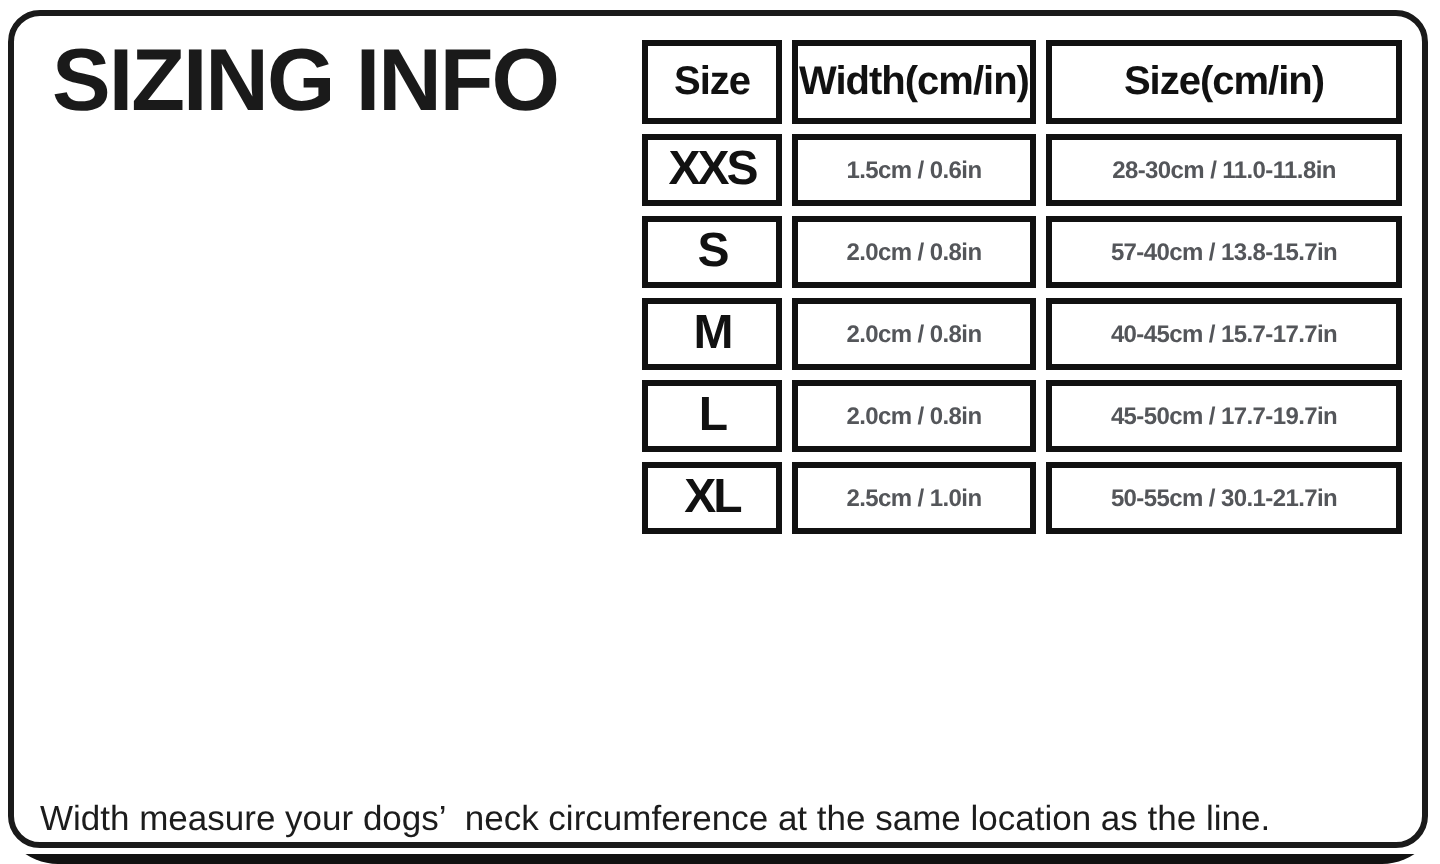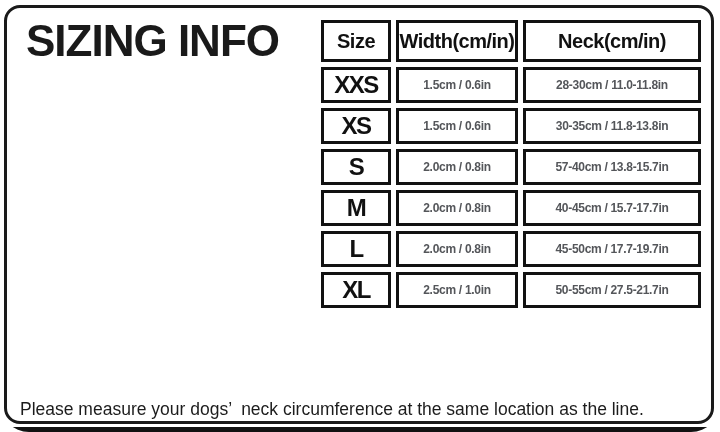--- a/index.html
+++ b/index.html
@@ -47,54 +47,49 @@
   <div class="frame"></div>
 
   <h1 class="title">SIZING INFO</h1>
 
 
   <table class="size-table">
     <thead>
       <tr>
         <th class="col-size">Size</th>
         <th class="col-width">Width(cm/in)</th>
-        <th class="col-neck">Neck(cm/in)</th>
+        <th class="col-neck">Size(cm/in)</th>
       </tr>
     </thead>
     <tbody>
       <tr>
         <td class="size-cell">XXS</td>
         <td class="val-cell">1.5cm / 0.6in</td>
         <td class="val-cell">28-30cm / 11.0-11.8in</td>
-      </tr>
-      <tr>
-        <td class="size-cell">XS</td>
-        <td class="val-cell">1.5cm / 0.6in</td>
-        <td class="val-cell">30-35cm / 11.8-13.8in</td>
       </tr>
       <tr>
         <td class="size-cell">S</td>
         <td class="val-cell">2.0cm / 0.8in</td>
         <td class="val-cell">57-40cm / 13.8-15.7in</td>
       </tr>
       <tr>
         <td class="size-cell">M</td>
         <td class="val-cell">2.0cm / 0.8in</td>
         <td class="val-cell">40-45cm / 15.7-17.7in</td>
       </tr>
       <tr>
         <td class="size-cell">L</td>
         <td class="val-cell">2.0cm / 0.8in</td>
         <td class="val-cell">45-50cm / 17.7-19.7in</td>
       </tr>
       <tr>
         <td class="size-cell">XL</td>
         <td class="val-cell">2.5cm / 1.0in</td>
-        <td class="val-cell">50-55cm / 27.5-21.7in</td>
+        <td class="val-cell">50-55cm / 30.1-21.7in</td>
       </tr>
     </tbody>
   </table>
 
-  <p class="note">Please measure your dogs’  neck circumference at the same location as the line.</p>
+  <p class="note">Width measure your dogs’  neck circumference at the same location as the line.</p>
 
   <div class="bottom-bar"></div>
 
 </div>
 
 </body></html>

